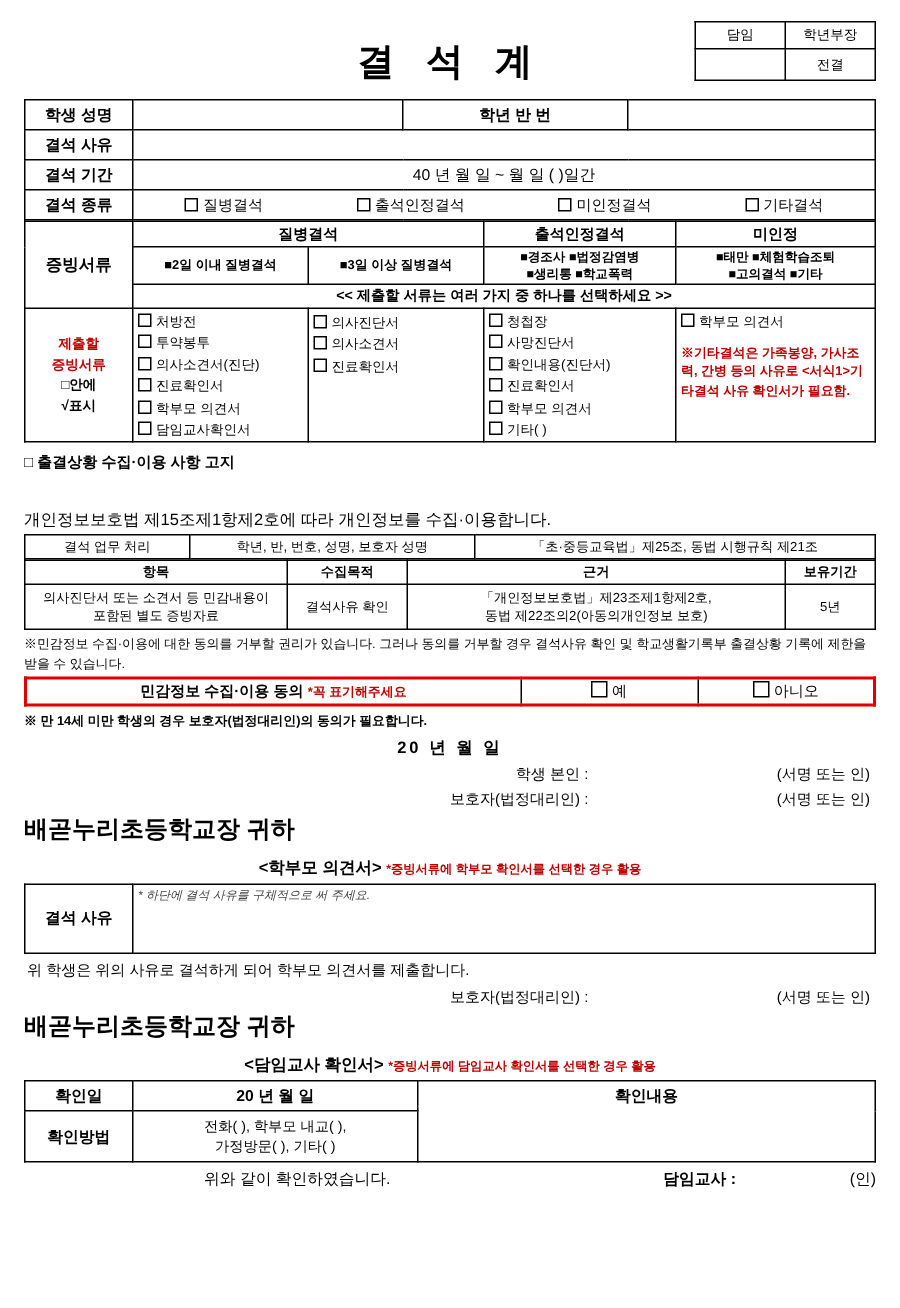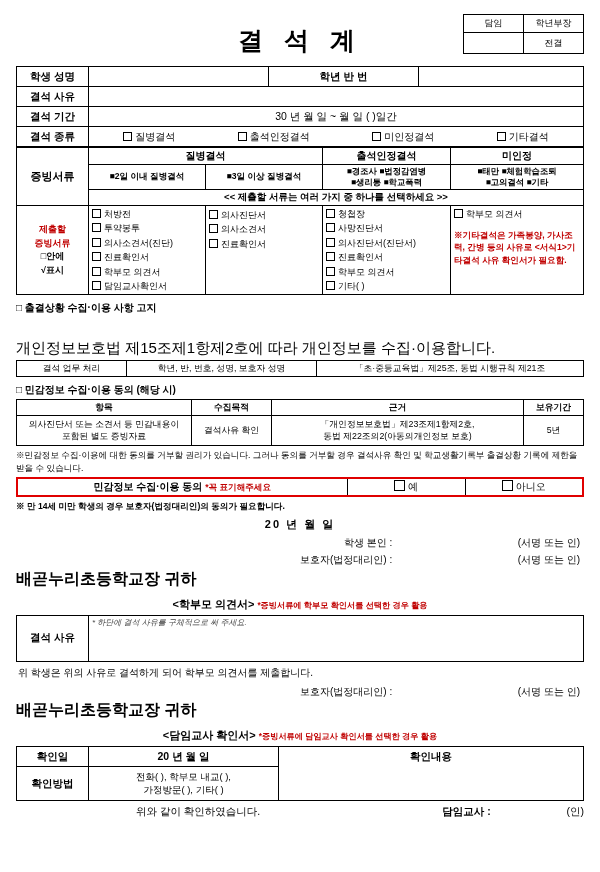--- a/index.html
+++ b/index.html
@@ -43,21 +43,21 @@
   
   .ev td { font-size:9px; }
   .ev .head { font-weight:bold; text-align:center; background:#fff; }
   .ev .sel { text-align:center; font-weight:bold; font-size:9.5px; }
   .leftlabel { text-align:center; font-weight:bold; color:#c00000; font-size:9px; line-height:1.5; }
   .leftlabel .blk { color:#000; }
   .redtext { color:#c00000; font-weight:bold; font-size:8.6px; line-height:1.45; }
   .listline { line-height:1.6; }
 
   .sectitle { margin:6px 0 2px 0; font-size:10px; }
-  .small { font-size:15px;margin-top:24px; }
+  .small { font-size:11px;margin-top:24px; }
   .note { font-size:8.6px; line-height:1.45; margin:3px 0; }
 
   .pi th, .pi td { font-size:8.8px; text-align:center; height:16px; }
 
   .agreebox { border:2px solid #e00000; }
   .agreebox td { border:none; }
   .agreerow td { height:17px;margin-left:30px; }
 
   .sign-area { text-align:right; font-size:10px; line-height:1.75; padding-right:4px; }
   .dateline { text-align:center; font-size:11px; font-weight:bold; letter-spacing:2px; margin:4px 0 2px 0;}
@@ -106,21 +106,21 @@
       <td></td>
       <td class="c b">학년        반        번</td>
       <td></td>
     </tr>
     <tr>
       <td class="lbl">결석 사유</td>
       <td colspan="3"></td>
     </tr>
     <tr>
       <td class="lbl">결석 기간</td>
-      <td colspan="3" class="c">30         년      월      일  ~     월      일   (     )일간</td>
+      <td colspan="3" class="c">40         년      월      일  ~     월      일   (     )일간</td>
     </tr>
     <tr>
       <td class="lbl">결석 종류</td>
       <td colspan="3">
         <div style="display:flex; justify-content:space-around; font-size:10px;">
           <span><span class="chk"></span><span>질병결석</span></span>
           <span><span class="chk"></span><span>출석인정결석</span></span>
           <span><span class="chk"></span><span>미인정결석</span></span>
           <span><span class="chk"></span><span>기타결석</span></span>
         </div>
@@ -171,21 +171,21 @@
         <div><span class="chk"></span><span>담임교사확인서</span></div>
       </td>
       <td class="l listline" style="vertical-align:top; padding-top:2px">
         <div><span class="chk"></span><span>의사진단서</span></div>
         <div><span class="chk"></span><span>의사소견서</span></div>
         <div><span class="chk"></span><span>진료확인서</span></div>
       </td>
       <td class="l listline">
         <div><span class="chk"></span><span>청첩장</span></div>
         <div><span class="chk"></span><span>사망진단서</span></div>
-        <div><span class="chk"></span><span>의사진단서(진단서)</span></div>
+        <div><span class="chk"></span><span>확인내용(진단서)</span></div>
         <div><span class="chk"></span><span>진료확인서</span></div>
         <div><span class="chk"></span><span>학부모 의견서</span></div>
         <div><span class="chk"></span><span>기타(           )</span></div>
       </td>
       <td class="l" style="vertical-align:top; padding-top:2px">
         <div><span class="chk"></span><span>학부모 의견서</span></div>
         <div class="redtext" style="margin-top:8px">※기타결석은 가족봉양, 가사조력, 간병 등의 사유로 &lt;서식1&gt;기타결석 사유 확인서가 필요함.</div>
       </td>
     </tr>
   </tbody>
@@ -201,21 +201,20 @@
       </colgroup>
     <tbody>
     <tr>
       <td>결석 업무 처리</td>
       <td>학년, 반, 번호, 성명, 보호자 성명</td>
       <td>「초·중등교육법」제25조, 동법 시행규칙 제21조</td>
     </tr>
   </tbody>
     </table>
 
-  <div class="sectitle b">□ 민감정보 수집·이용 동의 (해당 시)</div>
   <table class="grid pi">
     <colgroup>
         <col style="width:175px">
         <col style="width:80px">
         <col>
         <col style="width:60px">
       </colgroup>
     <tbody>
         <tr>
       <th>항목</th>

